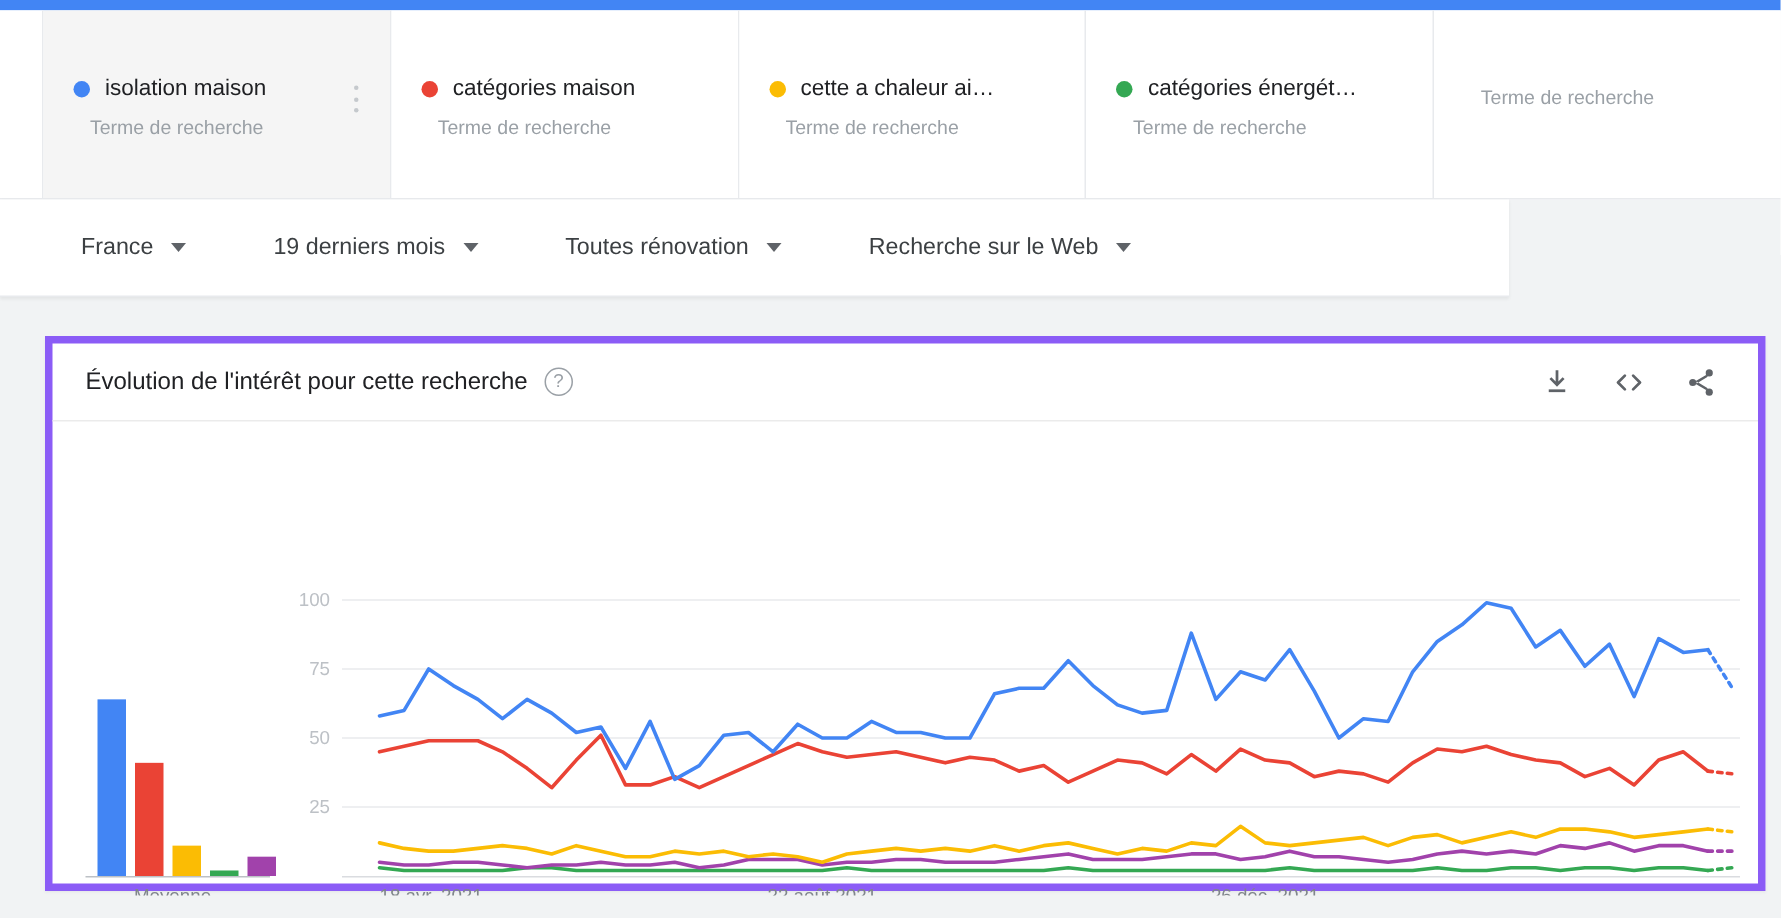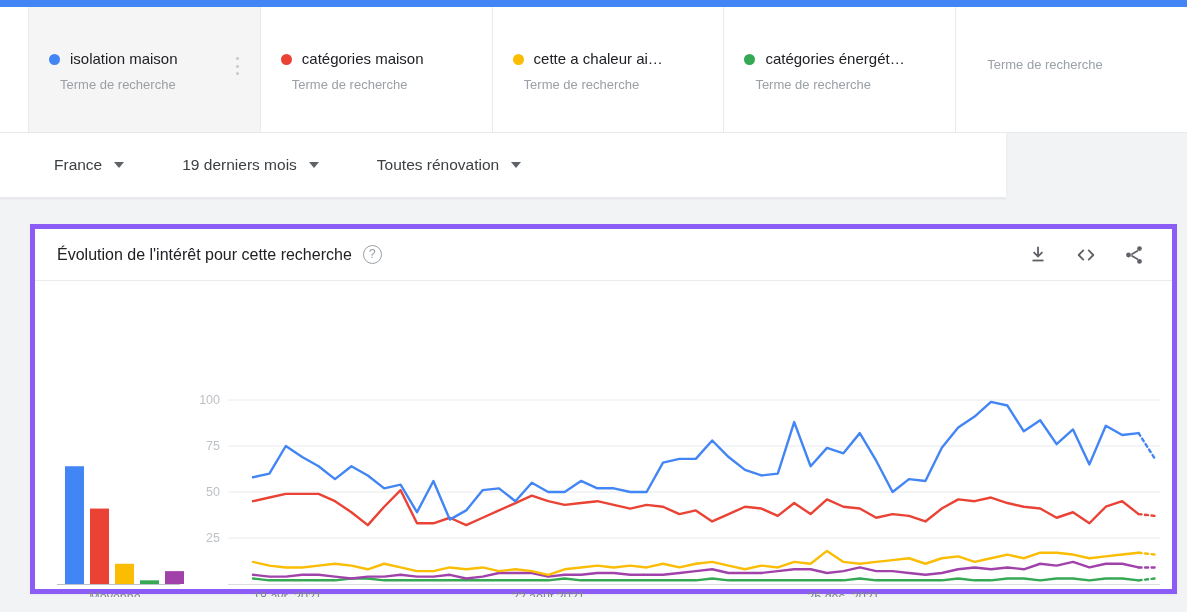--- a/index.html
+++ b/index.html
@@ -283,20 +283,24 @@
     <div class="filter">
       <span class="filter-label">France</span>
       <span class="caret"></span>
     </div>
     <div class="filter">
       <span class="filter-label">19 derniers mois</span>
       <span class="caret"></span>
     </div>
     <div class="filter">
       <span class="filter-label">Toutes rénovation</span>
+      <span class="caret"></span>
+    </div>
+    <div class="filter">
+      <span class="filter-label">Recherche sur le Web</span>
       <span class="caret"></span>
     </div>
   </div>
 
   <div class="chart-card">
 
     <div class="chart-header">
       <span class="chart-title">Évolution de l'intérêt pour cette recherche</span>
       <span class="help-icon">?</span>
 

